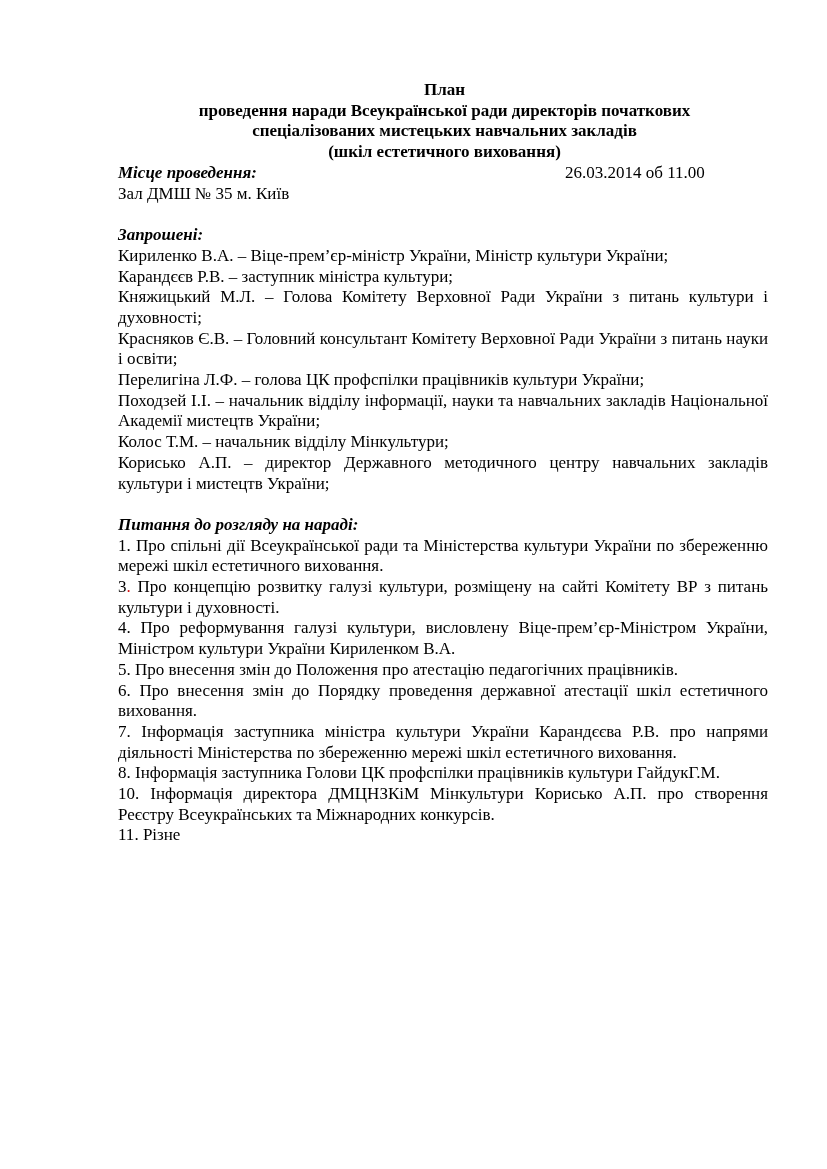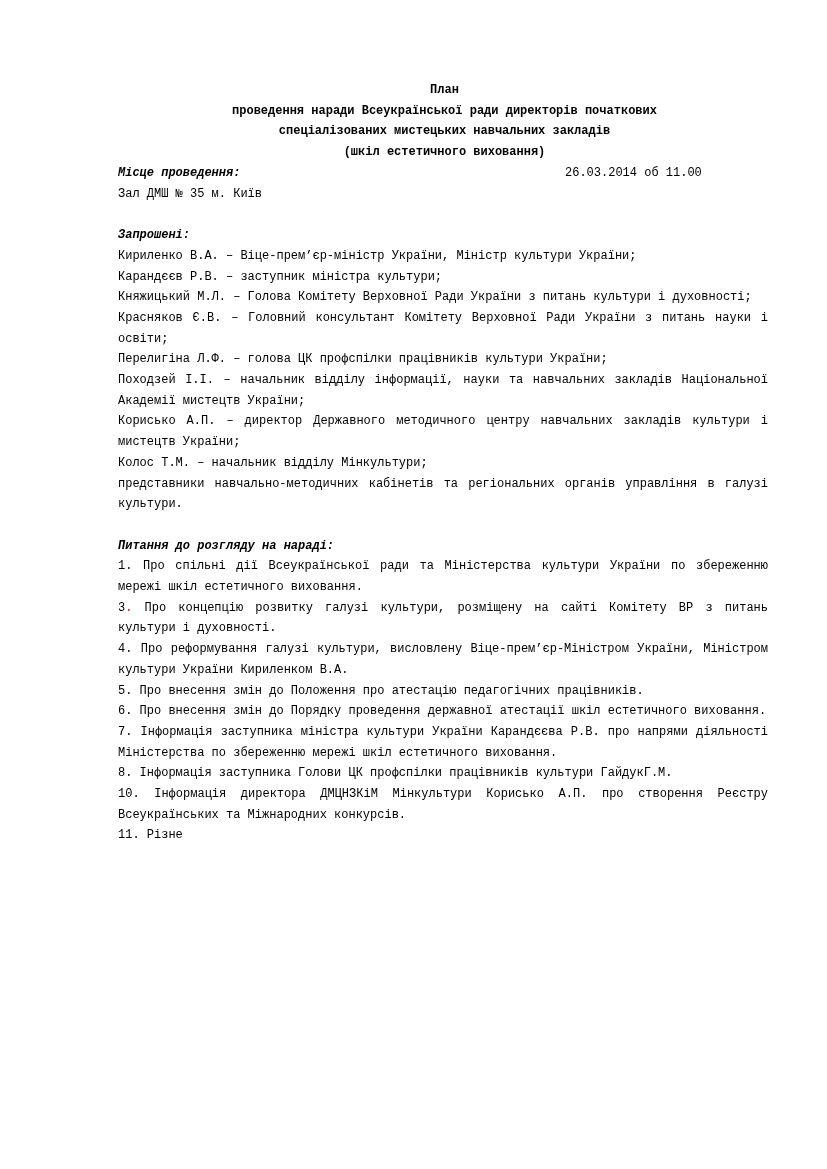--- a/index.html
+++ b/index.html
@@ -3,21 +3,21 @@
   <meta charset="utf-8">
   <style>
     html, body { margin: 0; padding: 0; background: #ffffff; }
     body {
       width: 827px; height: 1169px; position: relative; overflow: hidden;
       font-family: "Liberation Serif", "DejaVu Serif", serif;
       color: #000000;
     }
     .page {
       position: absolute; left: 118px; top: 80px; width: 650px;
-      font-size: 12px; line-height: 20.7px; font-family: Liberation Mono, monospace;
+      font-size: 17px; line-height: 20.7px;
     }
     .title-block { text-align: center; font-weight: bold; margin-left: 3px; }
     .title-block div { line-height: 20.5px; }
     .venue-row { display: flex; margin-top: 1px; gap: 44px; }
     .venue-col { width: 403px; }
     .date-col { flex: 1; }
     .date-heading { padding-left: 15px; }
     .label-italic { font-weight: bold; font-style: italic; }
     .gap { height: 20.7px; }
     .para { text-align: justify; text-align-last: left; }
@@ -48,23 +48,22 @@
   <div class="gap"></div>
 
   <div>
     <div class="label-italic">Запрошені:</div>
     <div class="para">Кириленко В.А. – Віце-прем’єр-міністр України, Міністр культури України;</div>
     <div class="para">Карандєєв Р.В. – заступник міністра культури;</div>
     <div class="para">Княжицький М.Л. – Голова Комітету Верховної Ради України з питань культури і духовності;</div>
     <div class="para">Красняков Є.В. – Головний консультант Комітету Верховної Ради України з питань науки і освіти;</div>
     <div class="para">Перелигіна Л.Ф. – голова ЦК профспілки працівників культури України;</div>
     <div class="para">Походзей І.І. – начальник відділу інформації, науки та навчальних закладів Національної Академії мистецтв України;</div>
+    <div class="para">Колос Т.М. – начальник відділу Мінкультури;</div>
     <div class="para">Корисько А.П. – директор Державного методичного центру навчальних закладів культури і мистецтв України;</div>
-    <div class="para">Колос Т.М. – начальник відділу Мінкультури;</div>
-    <div class="para">представники навчально-методичних кабінетів та регіональних органів управління в галузі культури.</div>
   </div>
 
   <div class="gap"></div>
 
   <div>
     <div class="label-italic">Питання до розгляду на нараді:</div>
 
     <div class="para"><span>1</span>.<span> Про спільні дії Всеукраїнської ради та Міністерства культури України по збереженню мережі  шкіл естетичного виховання.</span></div>
     <div class="para"><span>3</span><span class="red-dot" style="color: rgb(208, 16, 16);">.</span><span> Про концепцію розвитку галузі культури, розміщену на сайті Комітету ВР з питань культури і духовності.</span></div>
     <div class="para"><span>4</span>.<span> Про реформування галузі культури, висловлену Віце-прем’єр-Міністром України, Міністром культури України Кириленком В.А.</span></div>

